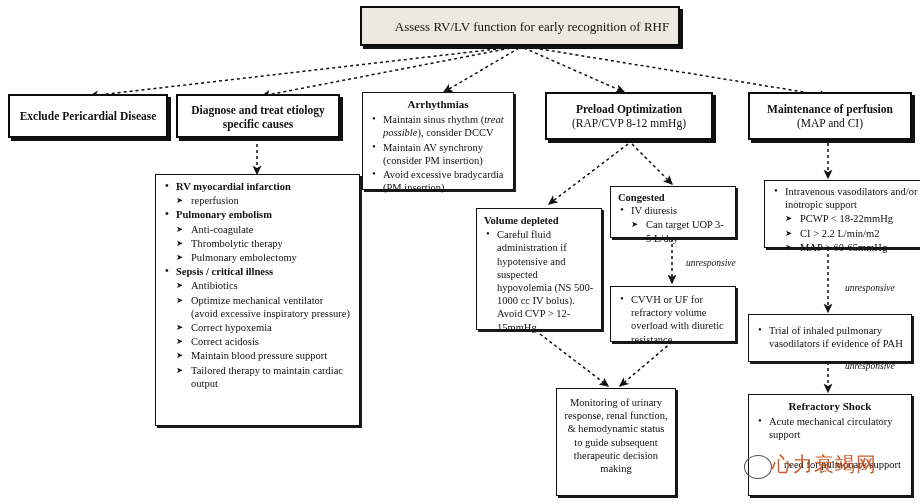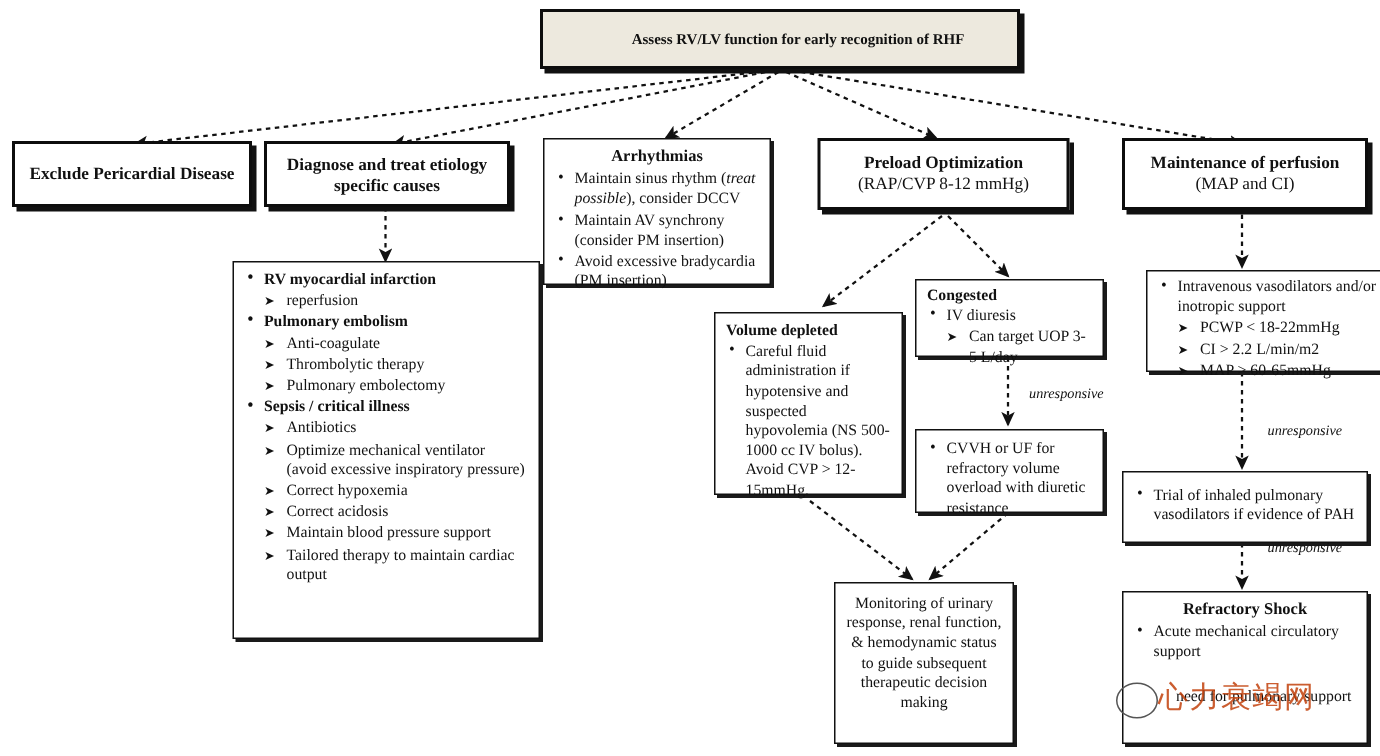--- a/index.html
+++ b/index.html
@@ -8,21 +8,21 @@
   .box{position:absolute;box-sizing:border-box;background:#ffffff;border:1.5px solid #111;
        box-shadow:2px 2px 0 0 #1a1a1a;}
   .box.thick{border:2px solid #0d0d0d;box-shadow:3px 3px 0 0 #111;}
   .box.title{background:#EDE9DE;}
   .ctr{text-align:center;}
   .bold{font-weight:bold;}
   .hd{font-weight:bold;text-align:center;display:block;}
   .pad{padding:5px 7px;}
   .t{font-size:10.5px;line-height:13.2px;color:#111;}
   .t11{font-size:11.5px;line-height:14px;color:#111;}
-  .t12{font-size:10px;line-height:15px;color:#111;font-weight:bold;margin-left:24px;}
+  .t12{font-size:13px;line-height:15px;color:#111;font-weight:normal;margin-left:24px;}
   ul{list-style:none;margin:0;padding:0;}
   li{position:relative;padding-left:13px;margin:0 0 1px 0;}
   li.b1:before{content:"\2022";position:absolute;left:2px;top:-1px;font-size:11px;}
   li.b2{padding-left:28px;}
   li.b2:before{content:"\27A4";position:absolute;left:13px;top:0px;font-size:8.5px;}
   li.nb2{padding-left:28px;}
   .it{font-style:italic;}
   .lbl{position:absolute;font-style:italic;font-size:9.5px;color:#111;white-space:nowrap;}
   svg.edges{position:absolute;left:0;top:0;width:920px;height:504px;pointer-events:none;}
   .wm{position:absolute;color:#c2410c;opacity:.85;font-size:20px;letter-spacing:1px;

